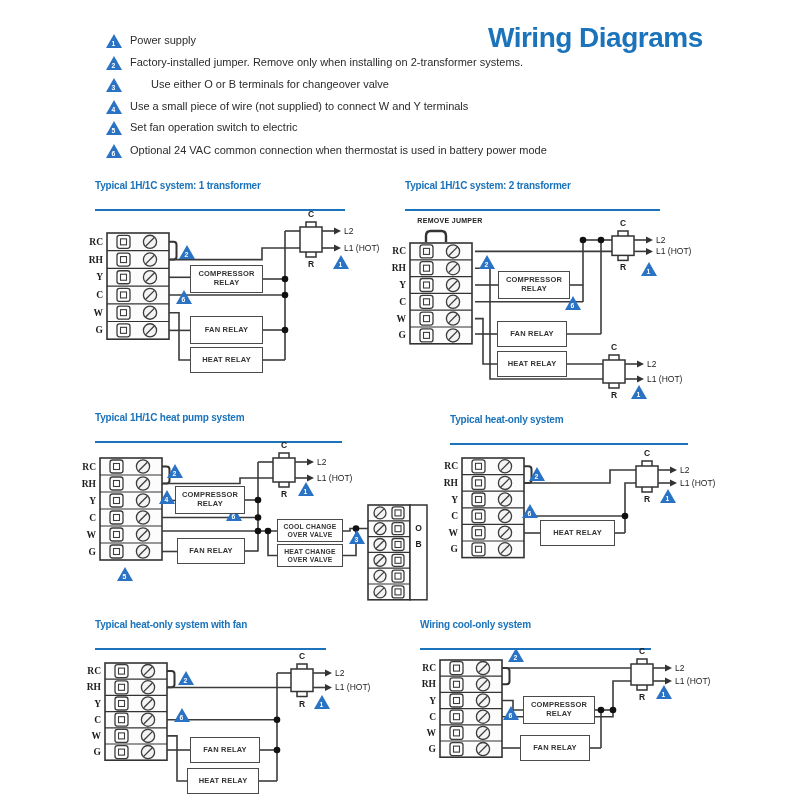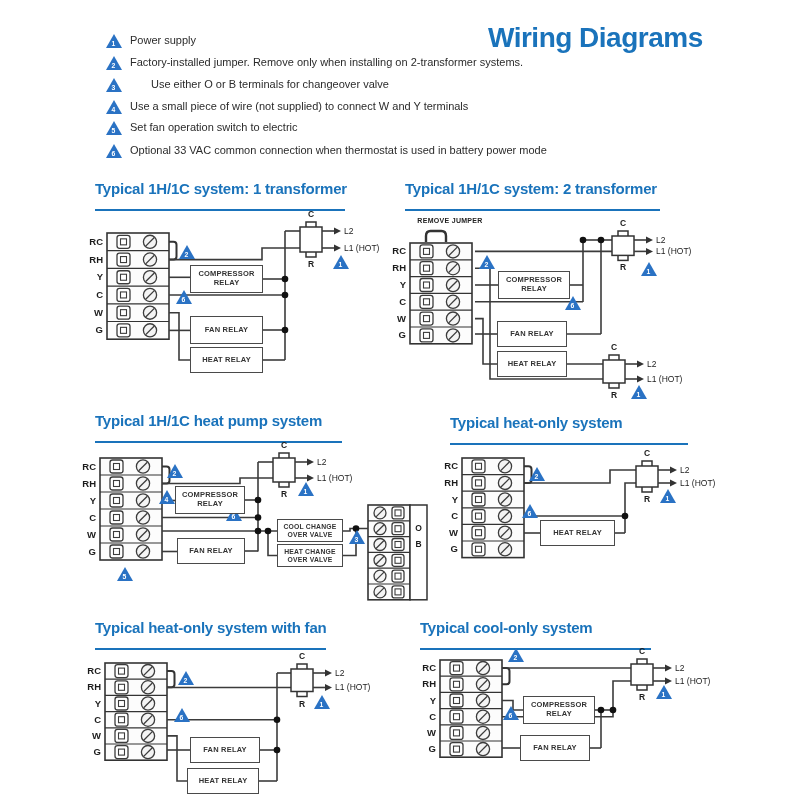--- a/index.html
+++ b/index.html
@@ -2,24 +2,24 @@
 <html style="--accent: #1a73bb; --callout: #2a72c4;"><head>
 <meta charset="utf-8">
 <style>
   :root{ --accent:#1a73bb; --callout:#2a72c4; }
   html,body{margin:0;padding:0;}
   body{width:800px;height:800px;background:#ffffff;font-family:"Liberation Sans",sans-serif;position:relative;overflow:hidden;}
   #stage{position:absolute;left:0;top:0;width:800px;height:800px;}
   #wiresvg{position:absolute;left:0;top:0;}
   .abs{position:absolute;}
   .title{color:var(--accent);font-weight:bold;font-size:28px;letter-spacing:-0.5px;white-space:nowrap;}
-  .hdr{color:var(--accent);font-weight:bold;font-size:15px;letter-spacing:-0.2px;border-bottom:2.5px solid var(--accent);padding-bottom:12px;white-space:nowrap;}
+  .hdr{color:var(--accent);font-weight:bold;font-size:10px;letter-spacing:-0.2px;border-bottom:2.5px solid var(--accent);padding-bottom:18px;white-space:nowrap;}
   .leg{font-size:11px;color:#2b2b2b;white-space:nowrap;}
   .relay{border:1.5px solid #4a4a4a;background:#fff;display:flex;align-items:center;justify-content:center;text-align:center;font-weight:bold;color:#333;box-sizing:border-box;line-height:1.15;letter-spacing:0.2px;}
-  .tlabel{font-weight:bold;font-size:9.5px;color:#1c1c1c;text-align:right;}
+  .tlabel{font-weight:bold;font-size:9.5px;color:#1c1c1c;text-align:right;font-family:Liberation Serif, serif;}
   .xlabel{font-weight:normal;font-size:8.5px;color:#1c1c1c;white-space:nowrap;}
   .clabel{font-weight:bold;font-size:8.5px;color:#1c1c1c;text-align:center;}
   .note{font-weight:bold;font-size:7px;color:#222;letter-spacing:0.3px;text-align:center;white-space:nowrap;}
   .tri{width:0;height:0;border-left:8.5px solid transparent;border-right:8.5px solid transparent;border-bottom:14.5px solid var(--callout);}
   .trin{position:absolute;left:-8.5px;top:5.5px;width:17px;text-align:center;font-size:6.8px;font-weight:bold;color:#fff;}
 </style>
 </head>
 <body>
 
 <div id="stage">
@@ -371,27 +371,27 @@
       <span class="trin">4</span>
     </div>
     <div class="abs leg" style="left: 130px; top: 100px;">Use a small piece of wire (not supplied) to connect W and Y terminals</div>
     <div class="abs tri" style="left: 105.5px; top: 121px;">
       <span class="trin">5</span>
     </div>
     <div class="abs leg" style="left: 130px; top: 121px;">Set fan operation switch to electric</div>
     <div class="abs tri" style="left: 105.5px; top: 144px;">
       <span class="trin">6</span>
     </div>
-    <div class="abs leg" style="left: 130px; top: 144px;">Optional 33 VAC common connection when thermostat is used in battery power mode</div>
+    <div class="abs leg" style="left: 130px; top: 144px;">Optional 24 VAC common connection when thermostat is used in battery power mode</div>
     <div class="abs hdr" style="left: 95px; top: 180px; width: 250px;">Typical 1H/1C system: 1 transformer</div>
     <div class="abs hdr" style="left: 405px; top: 180px; width: 255px;">Typical 1H/1C system: 2 transformer</div>
     <div class="abs hdr" style="left: 95px; top: 412px; width: 247px;">Typical 1H/1C heat pump system</div>
     <div class="abs hdr" style="left: 450px; top: 414px; width: 238px;">Typical heat-only system</div>
     <div class="abs hdr" style="left: 95px; top: 619px; width: 231px;">Typical heat-only system with fan</div>
-    <div class="abs hdr" style="left: 420px; top: 619px; width: 231px;">Typical cool-only system</div>
+    <div class="abs hdr" style="left: 420px; top: 619px; width: 231px;">Wiring cool-only system</div>
     <div class="abs tlabel" style="left: 75px; top: 235.85px; width: 28px; height: 12px; line-height: 12px;">RC</div>
     <div class="abs tlabel" style="left: 75px; top: 253.55px; width: 28px; height: 12px; line-height: 12px;">RH</div>
     <div class="abs tlabel" style="left: 75px; top: 271.25px; width: 28px; height: 12px; line-height: 12px;">Y</div>
     <div class="abs tlabel" style="left: 75px; top: 288.95px; width: 28px; height: 12px; line-height: 12px;">C</div>
     <div class="abs tlabel" style="left: 75px; top: 306.65px; width: 28px; height: 12px; line-height: 12px;">W</div>
     <div class="abs tlabel" style="left: 75px; top: 324.35px; width: 28px; height: 12px; line-height: 12px;">G</div>
     <div class="abs tlabel" style="left: 378px; top: 245.4px; width: 28px; height: 12px; line-height: 12px;">RC</div>
     <div class="abs tlabel" style="left: 378px; top: 262.2px; width: 28px; height: 12px; line-height: 12px;">RH</div>
     <div class="abs tlabel" style="left: 378px; top: 279px; width: 28px; height: 12px; line-height: 12px;">Y</div>
     <div class="abs tlabel" style="left: 378px; top: 295.8px; width: 28px; height: 12px; line-height: 12px;">C</div>

